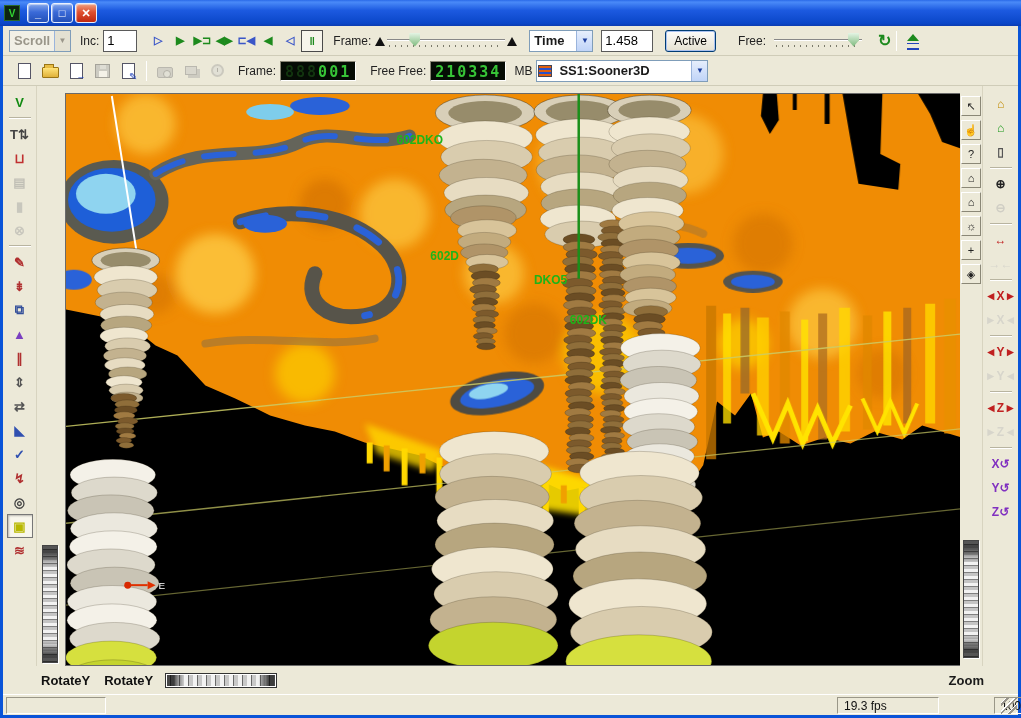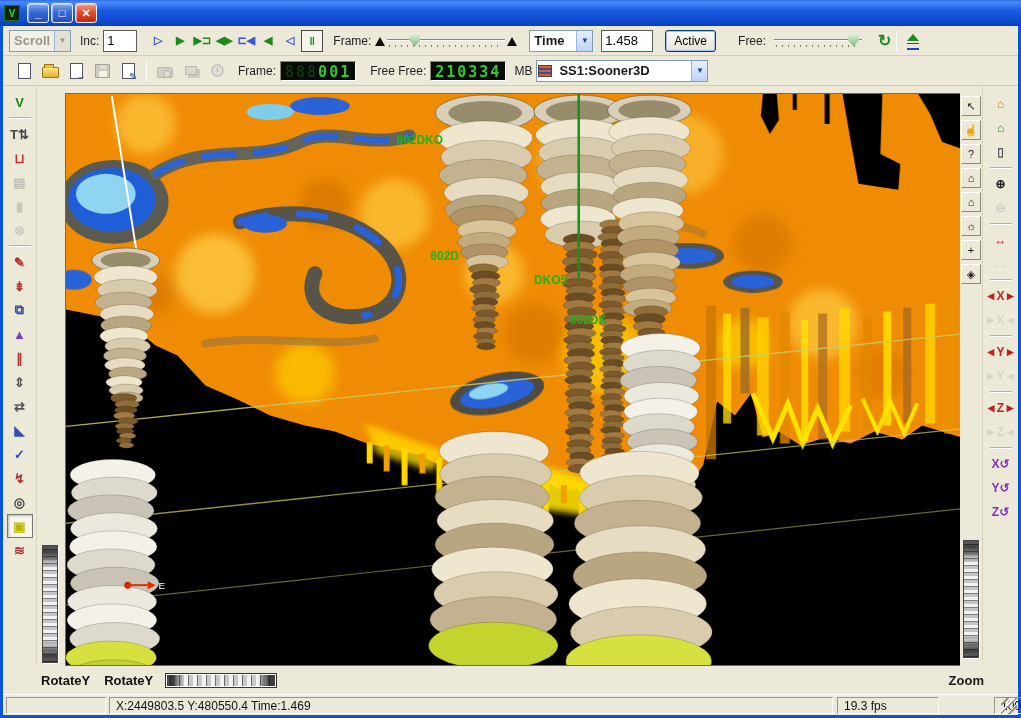--- a/index.html
+++ b/index.html
@@ -612,18 +612,17 @@
 
   <div id="bottom-bar">
     <span class="blabel" id="rx-label">RotateY</span>
     <span class="blabel" id="ry-label">RotateY</span>
     <div class="thumbwheel-h"></div>
     <span id="zoom-label">Zoom</span>
   </div>
 
   <div id="status-bar">
     <div class="sp" id="sp-blank"></div>
-    <div class="sp" id="sp-pos">X:2449803.5 Y:480550.4 Time:1.469</div>
     <div class="sp" id="sp-fps">19.3 fps</div>
     <div class="sp" id="sp-zoom">100 %</div>
     <div id="grip"></div>
   </div>
 </div>
 
 </body></html>

